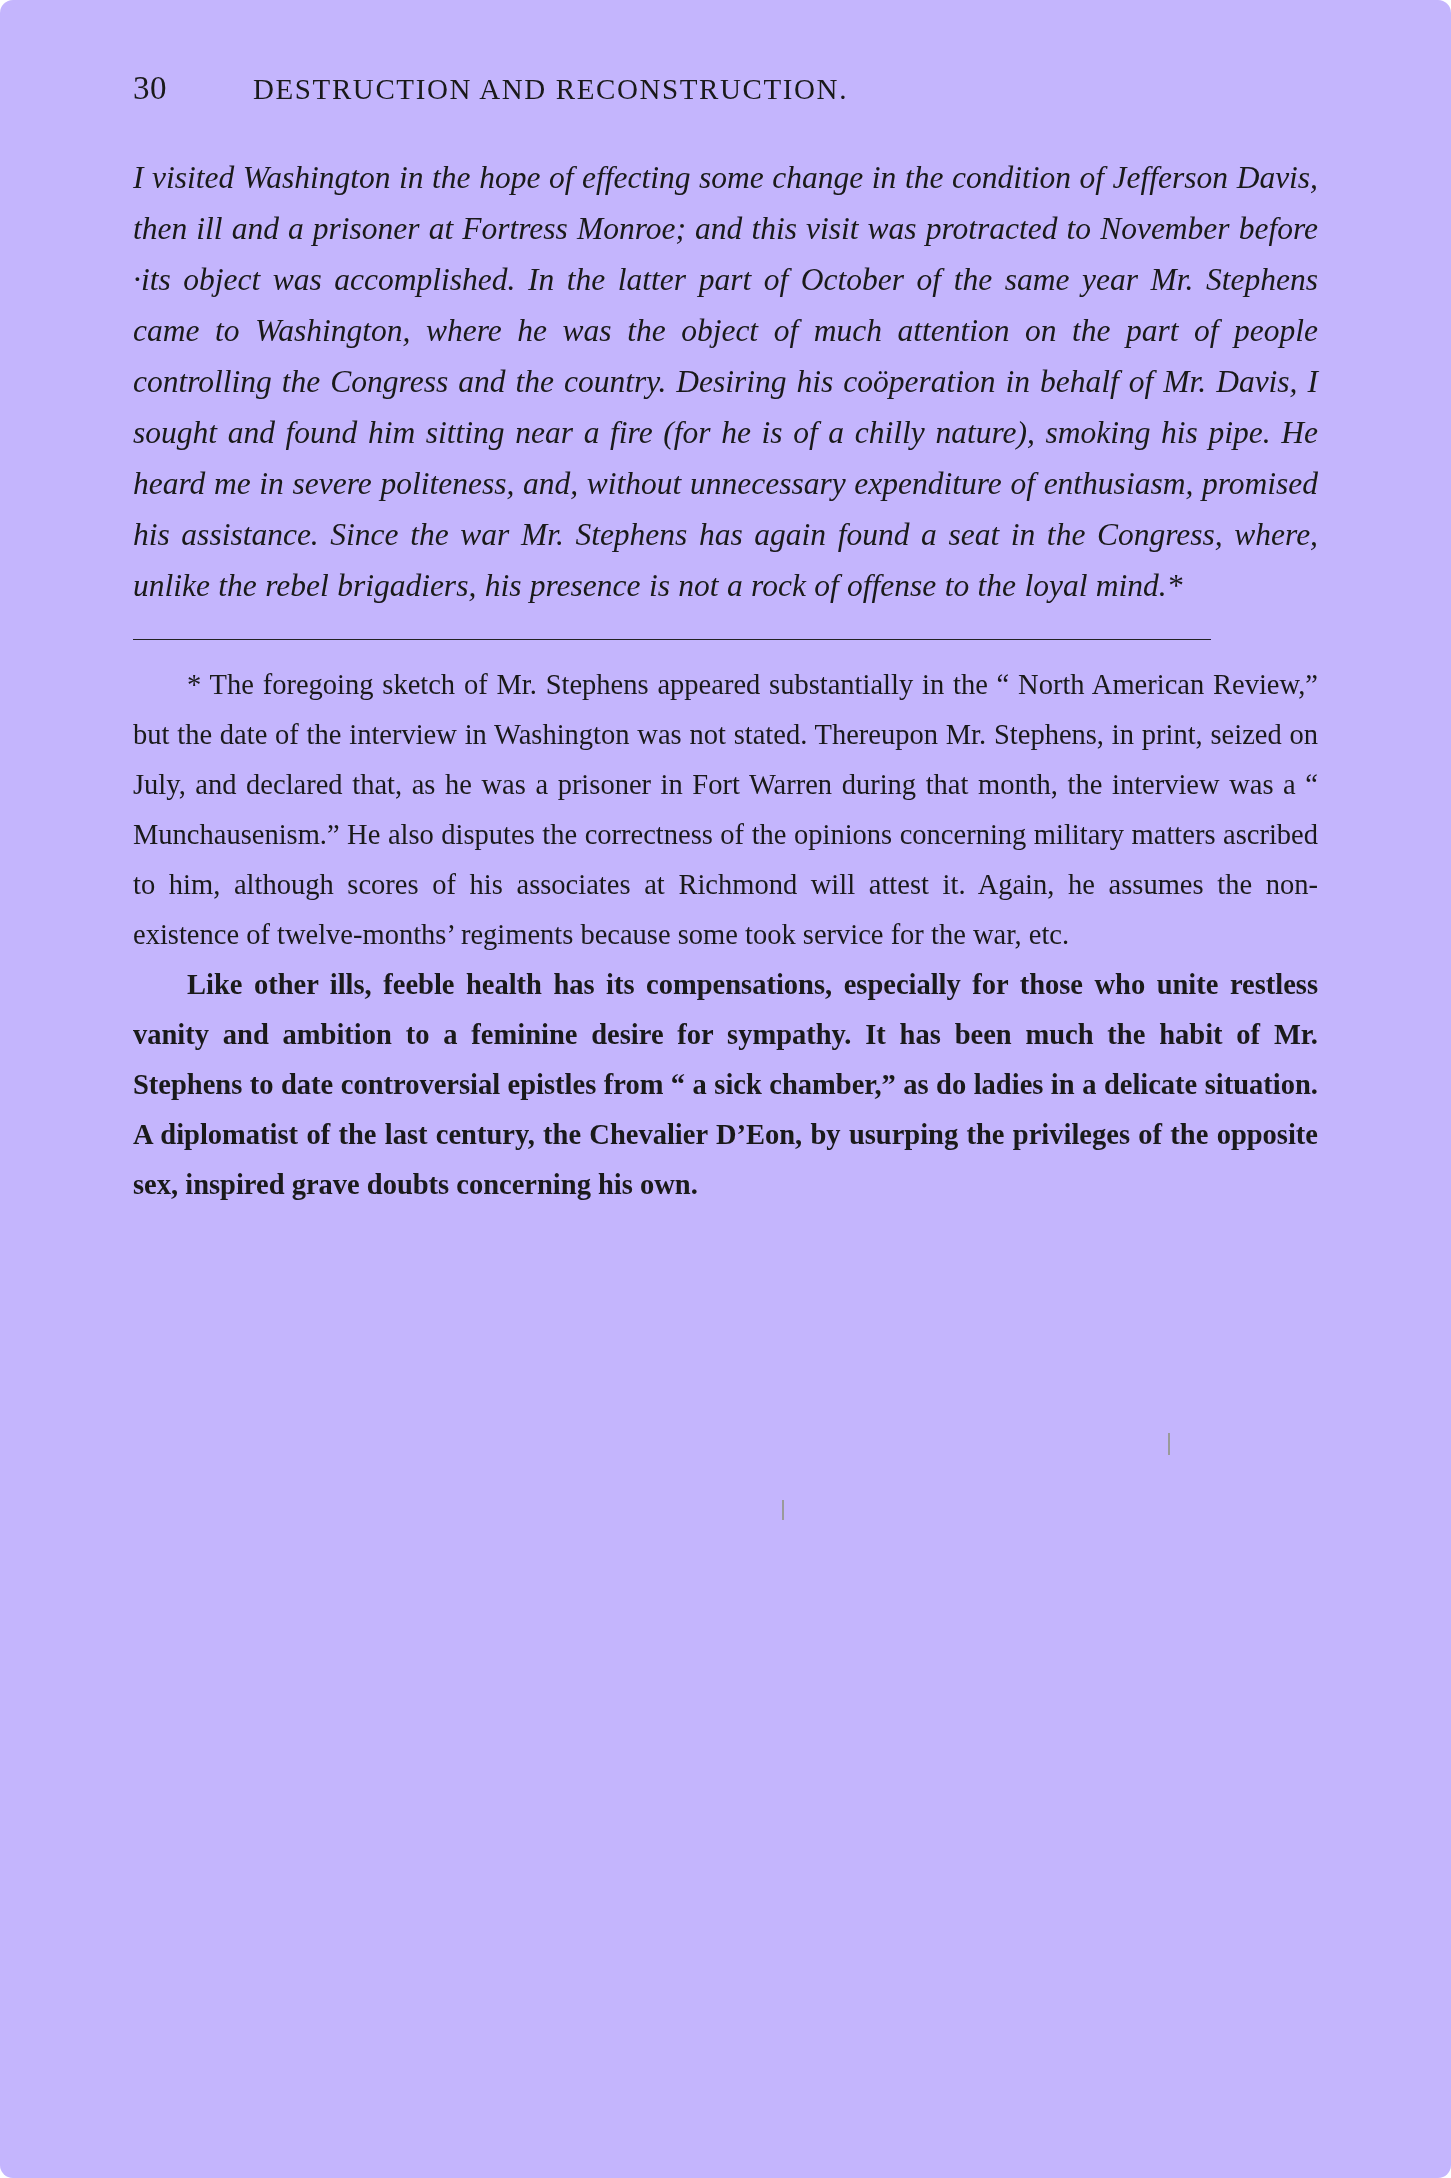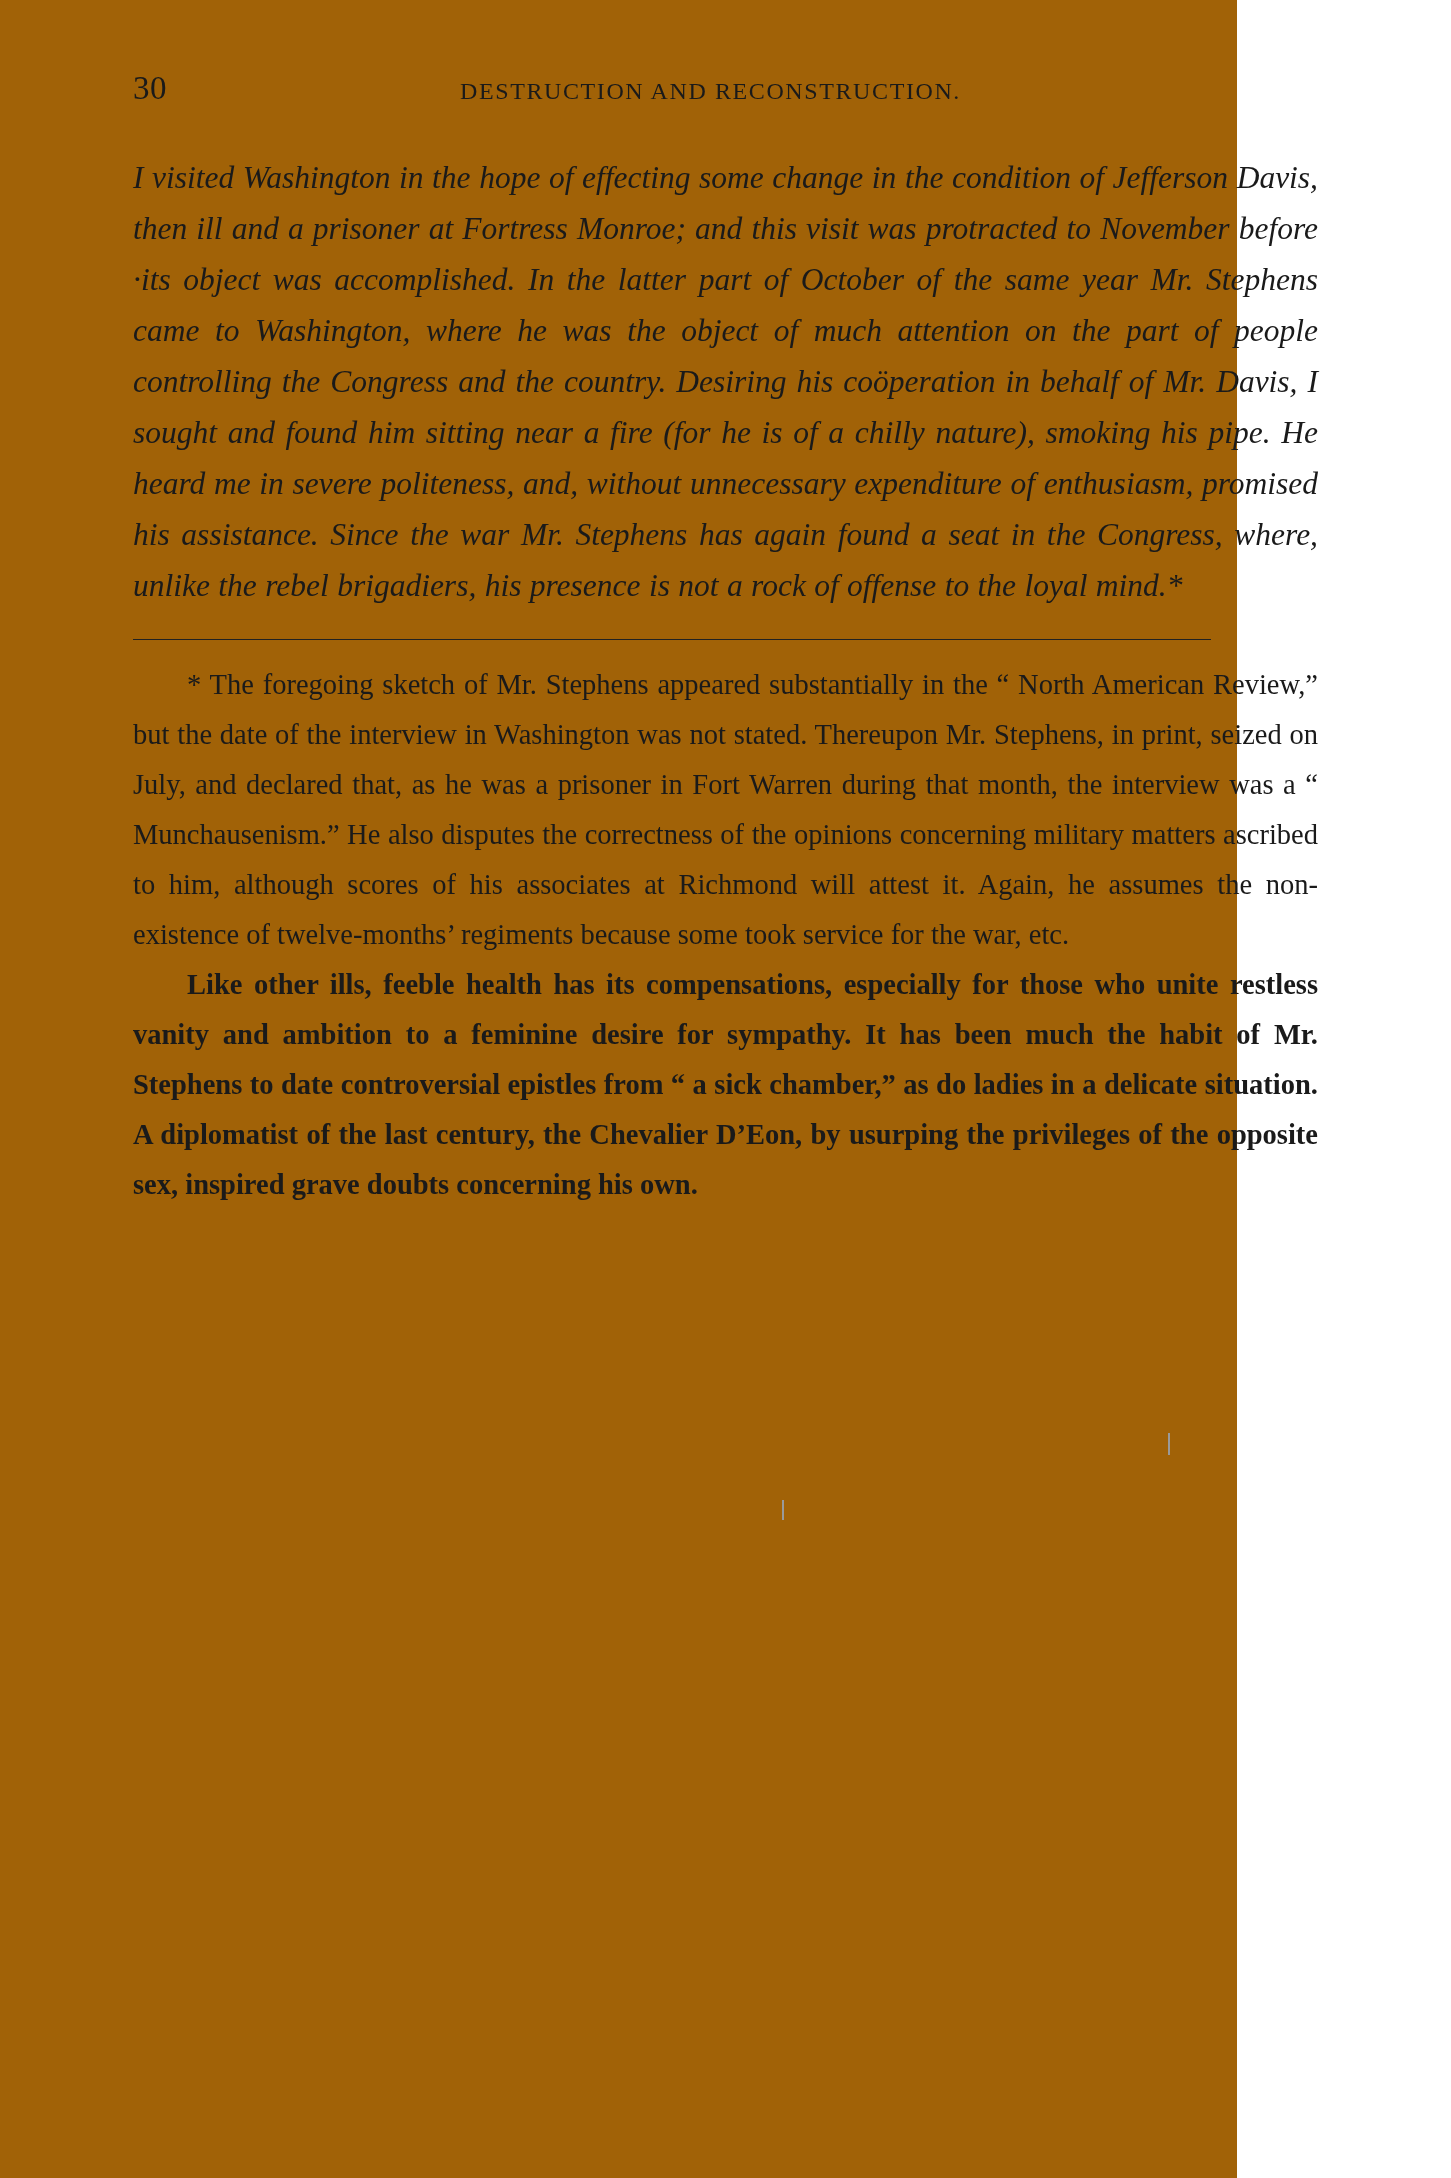--- a/index.html
+++ b/index.html
@@ -11,23 +11,24 @@
     width: 1451px;
     height: 2178px;
     font-family: "Liberation Serif", serif;
     color: #1a1a1a;
     position: relative;
     overflow: hidden;
   }
   .page {
     position: absolute;
     top: 0; left: 0;
-    width: 1237px;
+    width: 1451px;
     height: 2178px;
-    background: #a16207;
+    background: #c4b5fd;
+    border-radius: 13px;
   }
   .content {
     position: absolute;
     left: 133px;
     top: 70px;
     width: 1185px;
   }
   
   .header-row {
     display: flex;
@@ -37,22 +38,22 @@
   }
   .folio {
     font-size: 33px;
     letter-spacing: 0.5px;
     width: 120px;
     flex: 0 0 120px;
     text-align: left;
   }
   .running-title {
     flex: 1 1 auto;
-    text-align: center;
-    font-size: 24px;
+    text-align: left;
+    font-size: 29px;
     letter-spacing: 1.6px;
     padding-right: 150px;
     white-space: nowrap;
   }
   
   .body-block p {
     margin: 0;
     font-size: 31.5px;
     line-height: 51px;
     text-align: justify;

